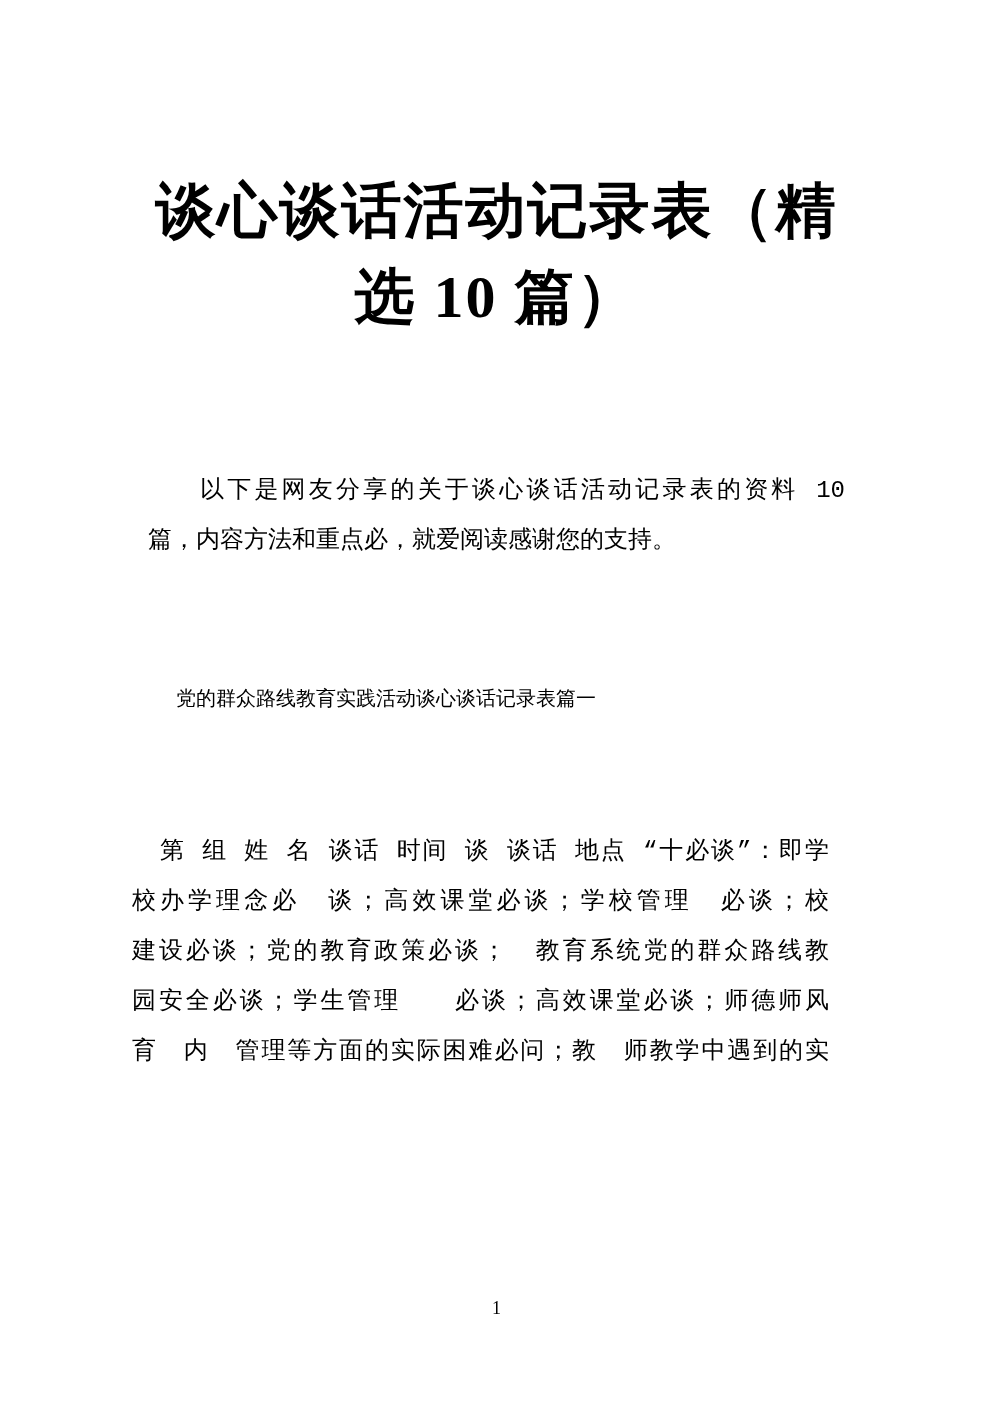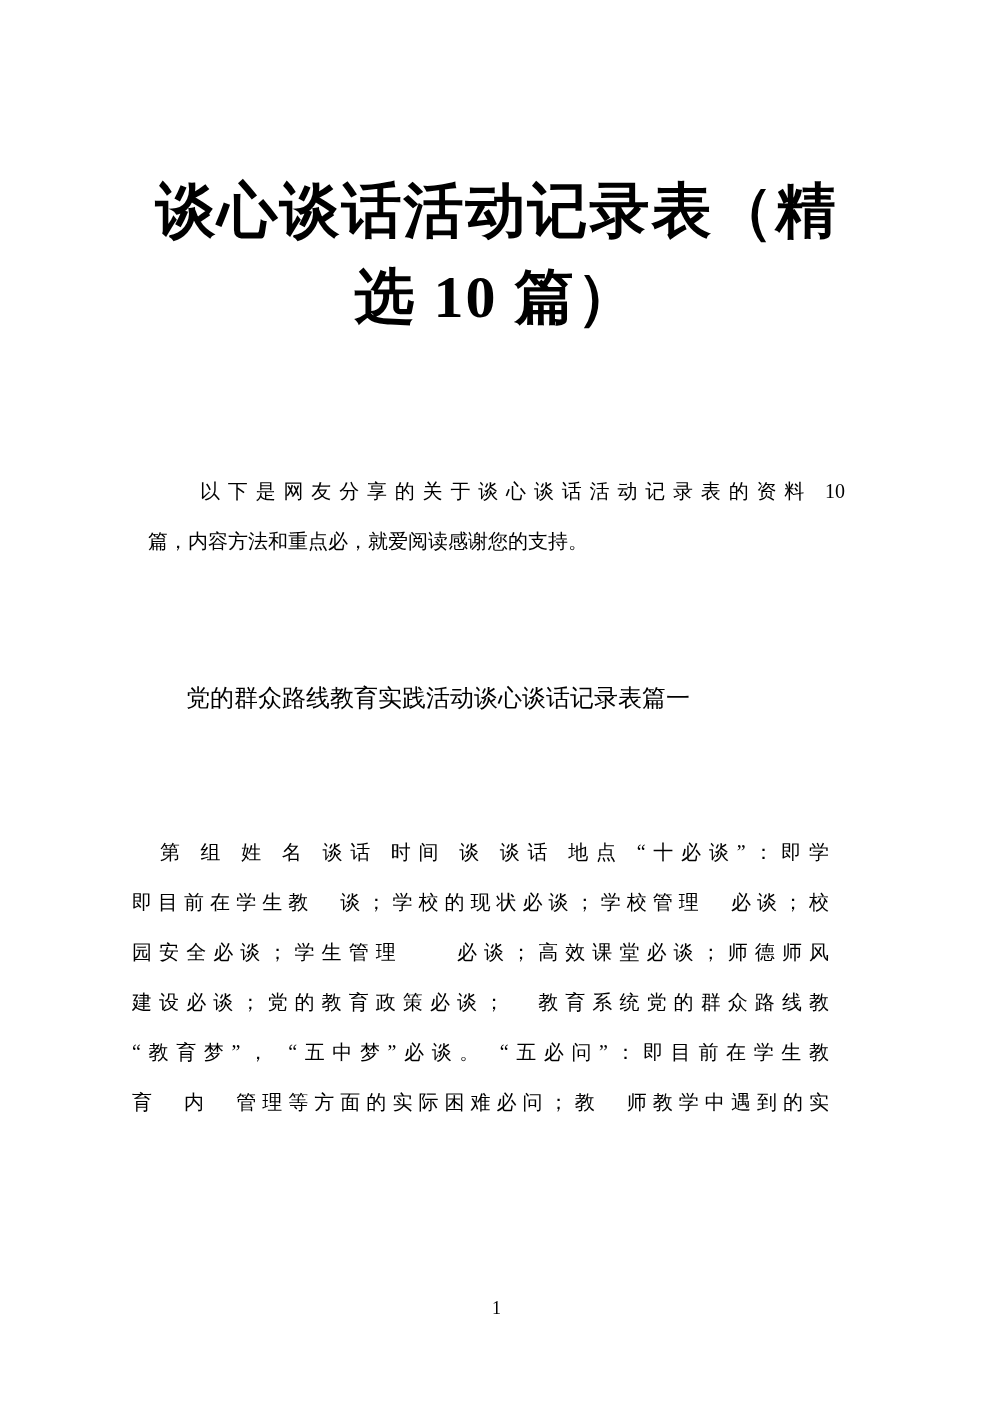--- a/index.html
+++ b/index.html
@@ -34,36 +34,37 @@
     left: 148px;
     width: 697px;
   }
   .body-block {
     position: absolute;
     top: 827px;
     left: 132px;
     width: 697px;
   }
   .line {
-    font-size: 20px;
+    font-size: 24px;
     line-height: 50px;
     white-space: normal;
     overflow: hidden;
+    font-family: Liberation Mono, monospace;
   }
   .just {
     text-align: justify;
     text-align-last: justify;
   }
   .indent-1 { text-indent: 28px; }
   .indent-2 { text-indent: 52px; }
   .sec-heading {
     position: absolute;
-    left: 158px;
+    left: 148px;
     width: 697px;
-    font-size: 24px;
+    font-size: 20px;
     line-height: 50px;
     text-indent: 28px;
     overflow: hidden;
   }
   .sec-heading.h1 { top: 673px; }
   .sec-heading.h2 { top: 775px; }
   .page-number {
     position: absolute;
     top: 1296px;
     left: 0;
@@ -86,22 +87,21 @@
   <div class="intro-block">
     <div class="line just indent-2">以下是网友分享的关于谈心谈话活动记录表的资料 10</div>
     <div class="line">篇，内容方法和重点必，就爱阅读感谢您的支持。</div>
   </div>
 
   <div class="sec-heading h1">党的群众路线教育实践活动谈心谈话记录表篇一</div>
 
 
   <div class="body-block">
     <div class="line just indent-1">第 组 姓 名 谈话 时间 谈 谈话 地点 “十必谈”：即学</div>
-    <div class="line just">即目前在学生教　谈；学校的现状必谈；学校管理　必谈；校</div>
+    <div class="line just">校办学理念必　谈；高效课堂必谈；学校管理　必谈；校</div>
+    <div class="line just">建设必谈；党的教育政策必谈；　教育系统党的群众路线教</div>
     <div class="line just">园安全必谈；学生管理　　必谈；高效课堂必谈；师德师风</div>
-    <div class="line just">建设必谈；党的教育政策必谈；　教育系统党的群众路线教</div>
-    <div class="line just">“教育梦”， “五中梦”必谈。 “五必问”：即目前在学生教</div>
     <div class="line just">育　内　管理等方面的实际困难必问；教　师教学中遇到的实</div>
   </div>
 
   <div class="page-number">1</div>
 
 </div>
 
 </body></html>

